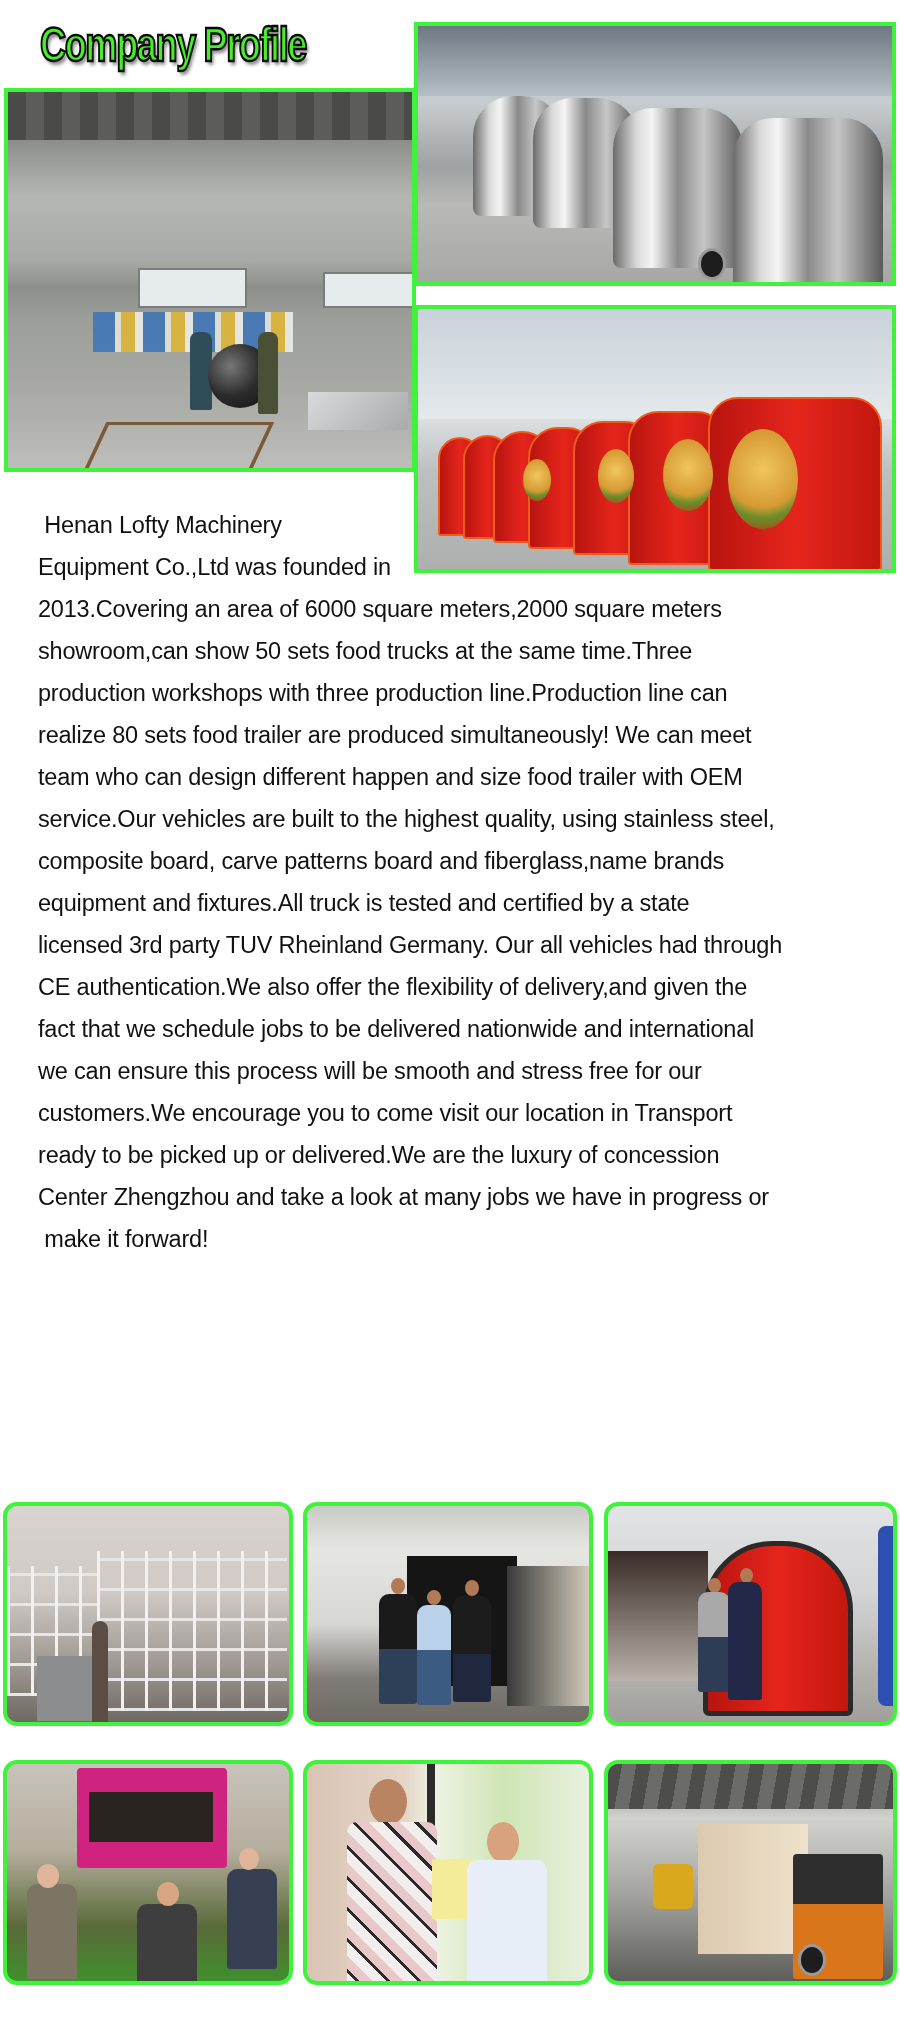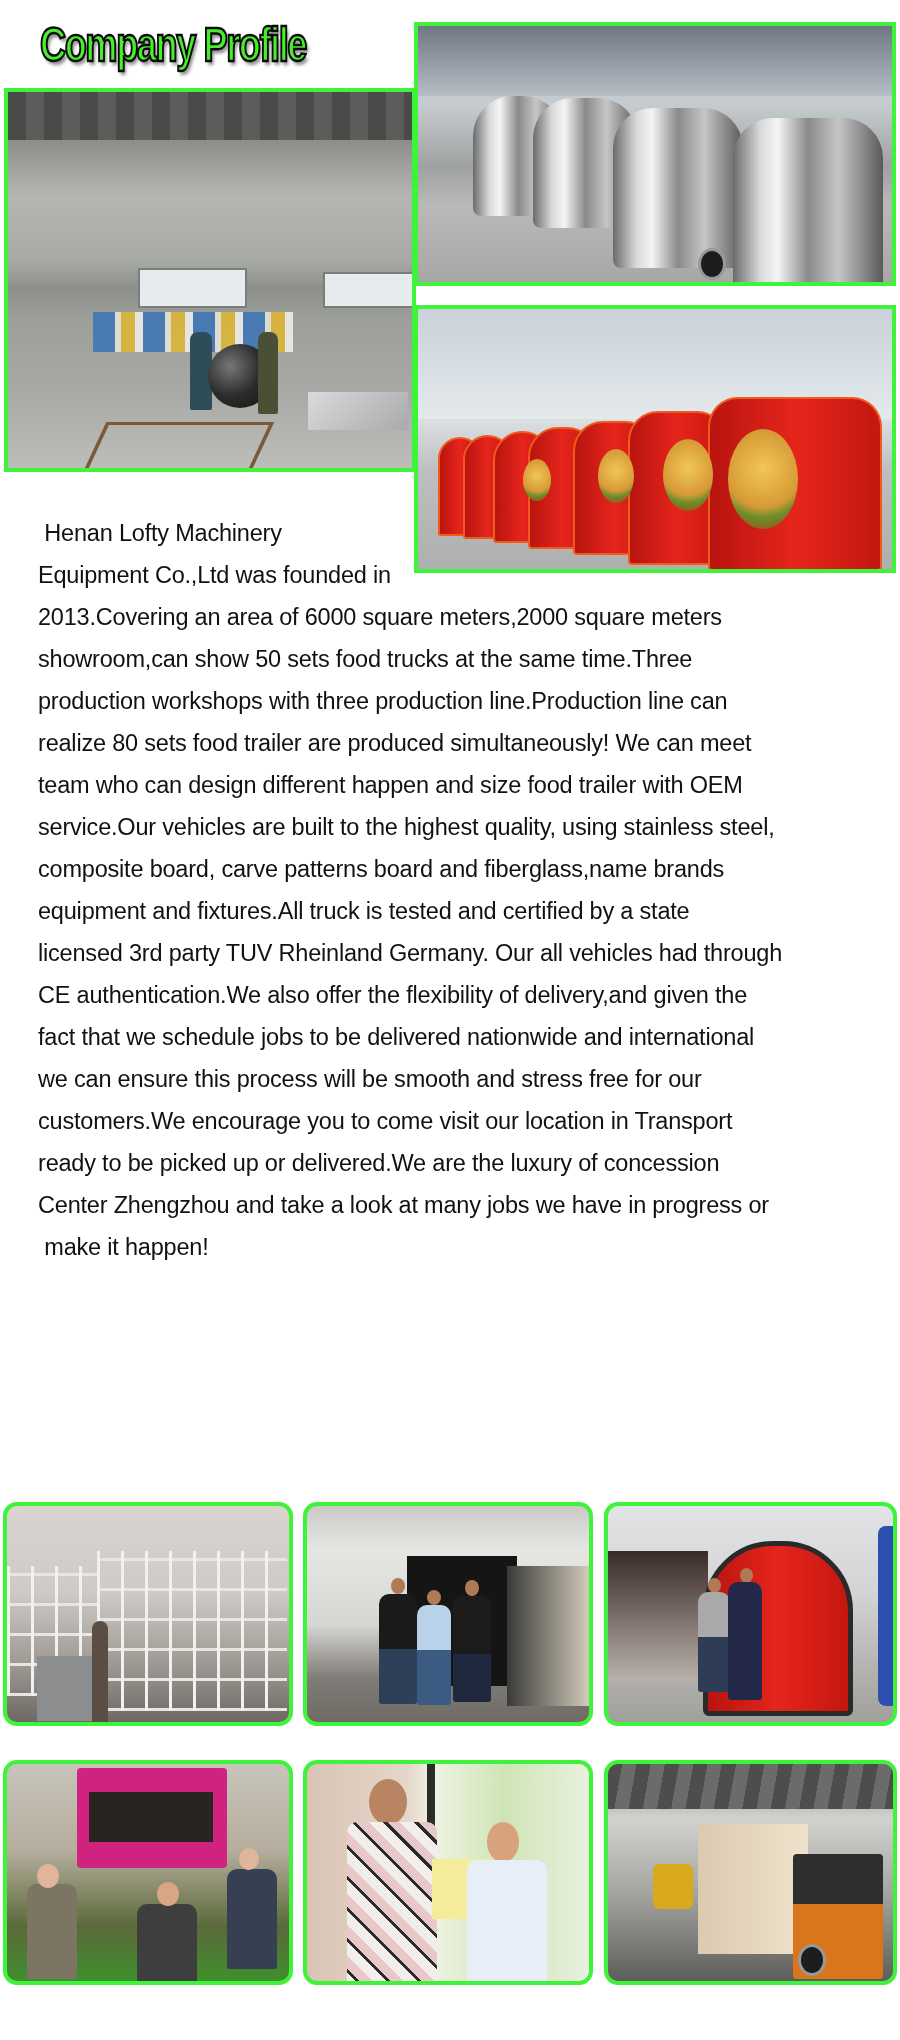--- a/index.html
+++ b/index.html
@@ -114,38 +114,38 @@
   <div class="redcart" style="left:155px;top:112px;width:78px;height:130px;"></div>
   <div class="redcart" style="left:210px;top:102px;width:95px;height:150px;"></div>
   <div class="redcart" style="left:290px;top:88px;width:170px;height:170px;"></div>
   <div class="burger" style="left:105px;top:150px;width:28px;height:42px;"></div>
   <div class="burger" style="left:180px;top:140px;width:36px;height:54px;"></div>
   <div class="burger" style="left:245px;top:130px;width:50px;height:72px;"></div>
   <div class="burger" style="left:310px;top:120px;width:70px;height:100px;"></div>
 </div>
 
 <div class="abs para">
-  <div class="line" style="white-space:pre;margin-top:8px;"> Henan Lofty Machinery</div>
+  <div class="line" style="white-space:pre;"> Henan Lofty Machinery</div>
   <div class="line">Equipment Co.,Ltd was founded in</div>
   <div class="line">2013.Covering an area of 6000 square meters,2000 square meters</div>
   <div class="line">showroom,can show 50 sets food trucks at the same time.Three</div>
   <div class="line">production workshops with three production line.Production line can</div>
   <div class="line">realize 80 sets food trailer are produced simultaneously! We can meet</div>
   <div class="line">team who can design different happen and size food trailer with OEM</div>
   <div class="line">service.Our vehicles are built to the highest quality, using stainless steel,</div>
   <div class="line">composite board, carve patterns board and fiberglass,name brands</div>
   <div class="line">equipment and fixtures.All truck is tested and certified by a state</div>
   <div class="line">licensed 3rd party TUV Rheinland Germany. Our all vehicles had through</div>
   <div class="line">CE authentication.We also offer the flexibility of delivery,and given the</div>
   <div class="line">fact that we schedule jobs to be delivered nationwide and international</div>
   <div class="line">we can ensure this process will be smooth and stress free for our</div>
   <div class="line">customers.We encourage you to come visit our location in Transport</div>
   <div class="line">ready to be picked up or delivered.We are the luxury of concession</div>
   <div class="line">Center Zhengzhou and take a look at many jobs we have in progress or</div>
-  <div class="line" style="white-space:pre;"> make it happen!</div>
+  <div class="line" style="white-space:pre;"> make it forward!</div>
 </div>
 
 <div class="abs card c1 r1 frame-bg">
   <div class="bars" style="left:0;top:60px;width:90px;height:130px;"></div>
   <div class="bars" style="left:90px;top:45px;width:190px;height:160px;"></div>
   <div class="abs" style="left:85px;top:115px;width:16px;height:110px;background:#5a4e44;border-radius:8px 8px 0 0;"></div>
   <div class="abs" style="left:30px;top:150px;width:55px;height:65px;background:#8b8d8f;"></div>
 </div>
 <div class="abs card c2 r1" style="background:linear-gradient(180deg,#c9c9c5 0%,#e6e6e2 20%,#d6d6d2 55%,#7f7b76 80%,#6e6a64 100%);">
   <div class="abs" style="left:100px;top:50px;width:110px;height:130px;background:#151515;"></div>

